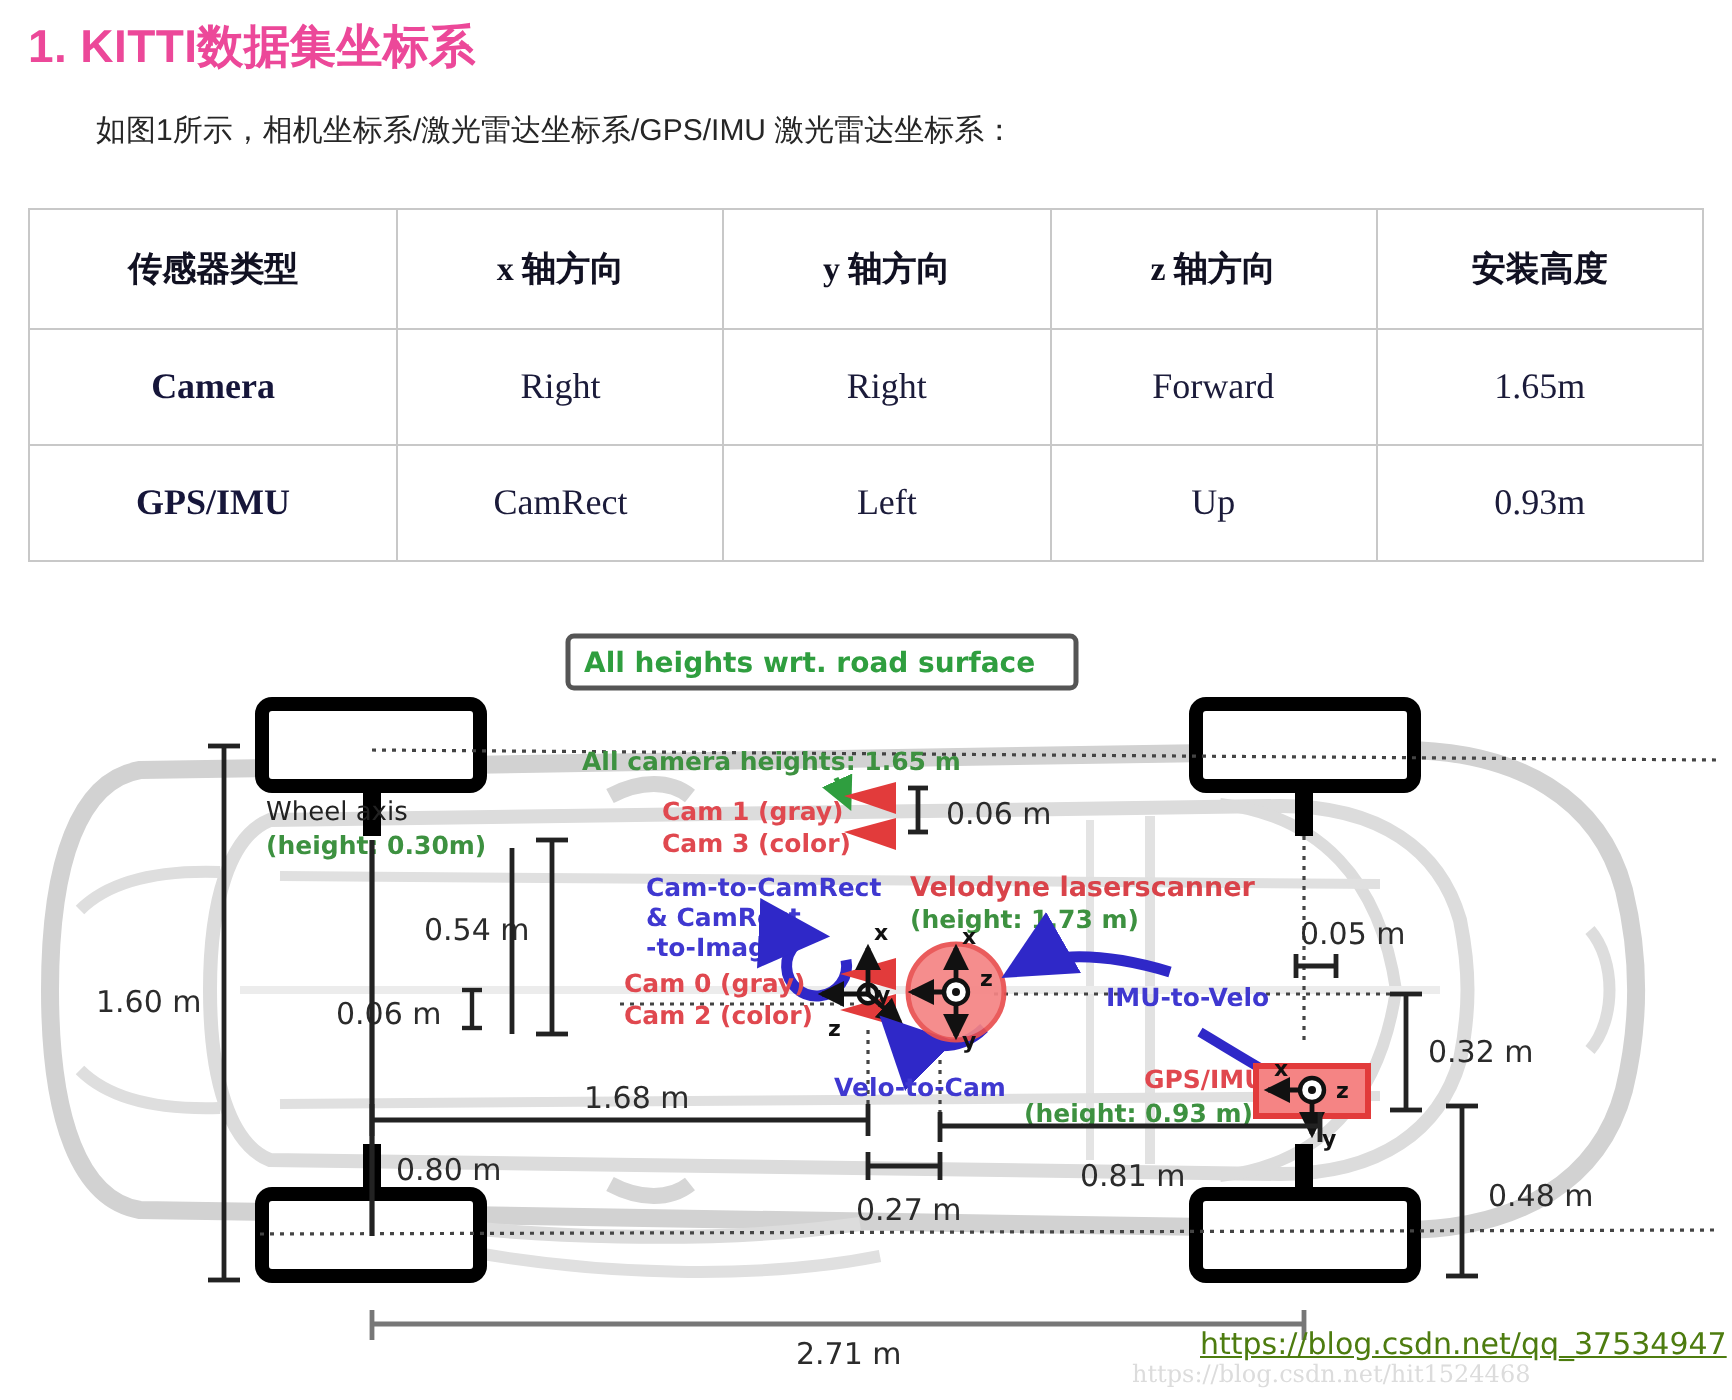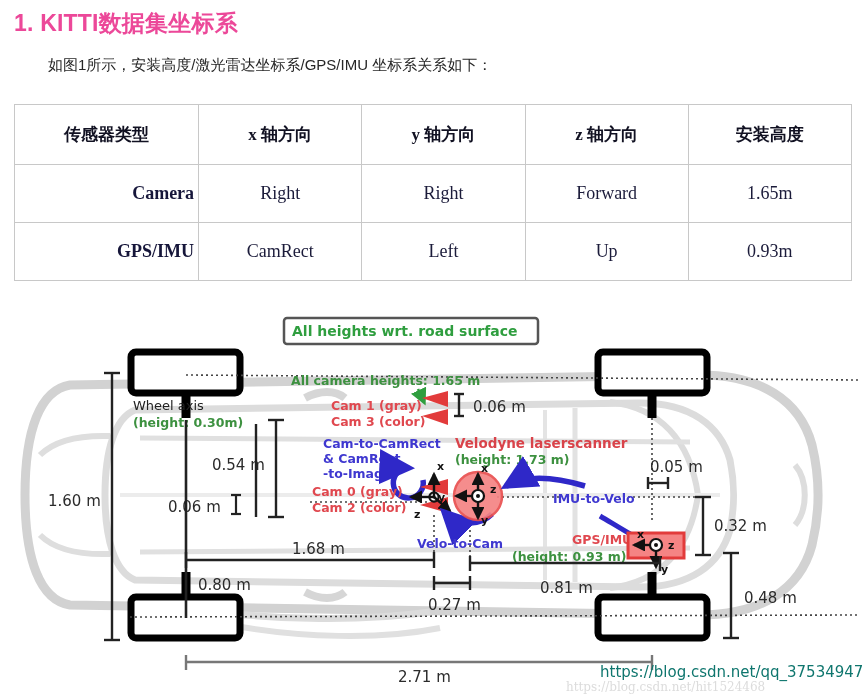--- a/index.html
+++ b/index.html
@@ -51,21 +51,20 @@
   .sensor-table th {
     font-weight: bold;
     font-family: "Liberation Sans", sans-serif;
     font-size: 17px;
     color: #111122;
   }
   .sensor-table th.lat { font-family: "Liberation Serif", serif; }
   .sensor-table td.rowname {
     font-weight: bold;
     color: #16163a;
-    text-align: right;
   }
   .sensor-table col.c0 { width: 22%; }
   .sensor-table col.c1 { width: 19.5%; }
   .sensor-table col.c2 { width: 19.5%; }
   .sensor-table col.c3 { width: 19.5%; }
   .sensor-table col.c4 { width: 19.5%; }
 
   
   .figure {
     position: absolute;
@@ -87,34 +86,35 @@
   .wm {
     position: absolute;
     color: #dddddd;
     white-space: nowrap;
     pointer-events: none;
   }
   .wm-1 {
     left: 600px; top: 663px;
     font-family: "DejaVu Sans", sans-serif;
     font-size: 15px;
-    color: #0f766e;
+    color: #4d7c0f;
+    text-decoration: underline;
   }
   .wm-2 {
     left: 566px; top: 680px;
     font-family: "DejaVu Serif", serif;
     font-size: 12px;
     color: #dcdcdc;
   }
 </style>
 </head>
 <body>
 
 <div class="page-title">1. KITTI数据集坐标系</div>
-<div class="intro-line">如图1所示，安装高度/激光雷达坐标系/GPS/IMU 坐标系关系如下：</div>
+<div class="intro-line">如图1所示，相机坐标系/激光雷达坐标系/GPS/IMU 激光雷达坐标系：</div>
 
 <table class="sensor-table">
   <colgroup>
       <col class="c0">
       <col class="c1">
       <col class="c2">
       <col class="c3">
       <col class="c4">
     </colgroup>
   <thead>

